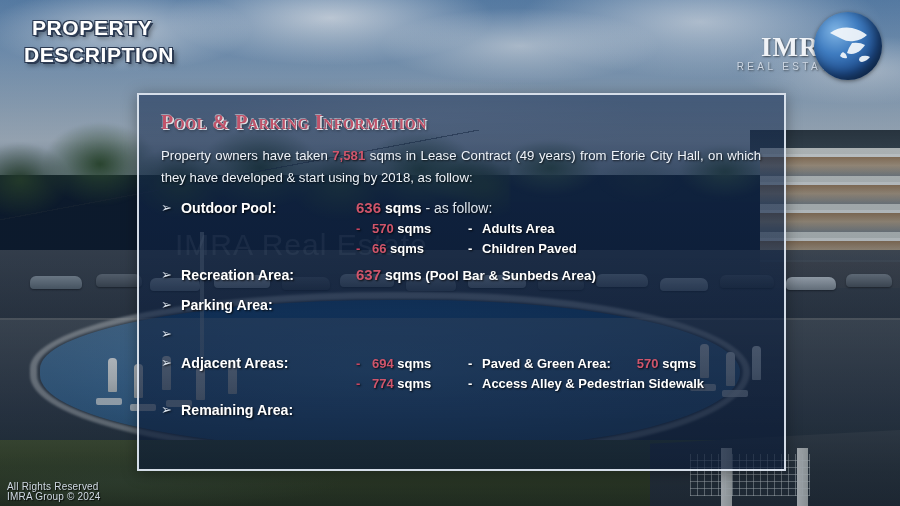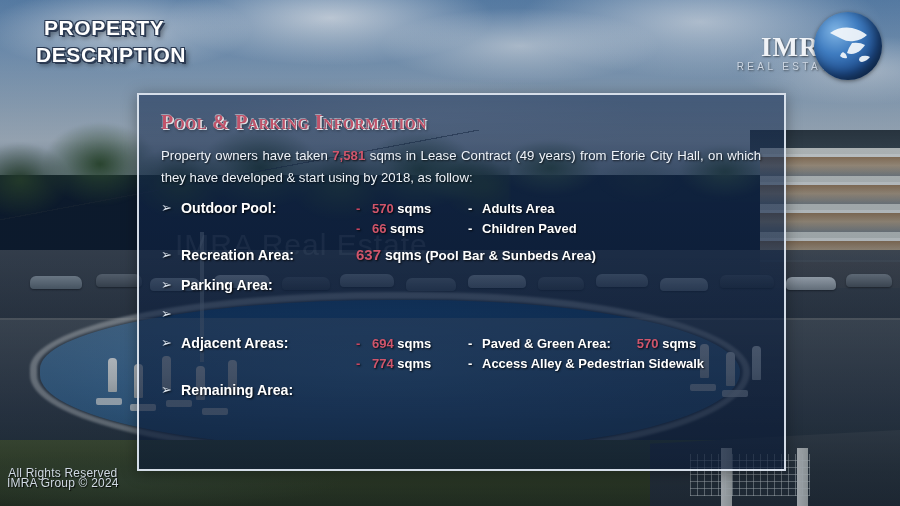--- a/index.html
+++ b/index.html
@@ -153,21 +153,21 @@
     background: rgba(190,196,198,.55);
   }
 
   .photo-dim {
     position: absolute; inset: 0;
     background: linear-gradient(180deg, rgba(10,26,48,.10) 0%, rgba(10,26,48,.26) 38%, rgba(10,26,48,.34) 100%);
   }
 
   
   .header-title {
-    position: absolute; left: 44px; top: 14px;
+    position: absolute; left: 32px; top: 14px;
     z-index: 6;
     color: #ffffff;
     font-family: "Liberation Sans", sans-serif;
     font-weight: bold;
     font-size: 21px;
     letter-spacing: .6px;
     line-height: 27px;
     text-shadow:
       2px 2px 0 #2b3a52, -1px -1px 0 #2b3a52,
       1px -1px 0 #2b3a52, -1px 1px 0 #2b3a52,
@@ -325,28 +325,27 @@
     font-family: "Liberation Sans", sans-serif;
     font-size: 30px;
     color: rgba(255,255,255,.13);
     letter-spacing: 1px;
     white-space: nowrap;
     pointer-events: none;
   }
 
   
   .footer {
-    position: absolute; left: 7px; bottom: 18px;
+    position: absolute; left: 7px; bottom: 5px;
     z-index: 6;
-    font-size: 12px;
+    font-size: 10px;
     line-height: 9.5px;
     color: #cfd8e2;
     letter-spacing: .2px;
     text-shadow: 1px 1px 1px rgba(0,0,0,.8);
-    text-align: center;
   }
 </style>
 </head>
 <body>
 
 <div id="slide">
 
   <div class="photo">
     <div class="sky"></div>
     <div class="treeline-far"></div>
@@ -438,20 +437,21 @@
     <div class="intro">
       <span>Property owners have taken </span><span class="num">7,581</span><span> sqms in Lease Contract (49 years) from Eforie City Hall, on which they have developed &amp; start using by 2018, as follow:</span>
     </div>
 
     <div class="rows">
 
       <div class="row tight">
         <span class="bullet">➢</span>
         <span class="label">Outdoor Pool:</span>
         <span class="value">
+          <span class="vmain"><span class="num">636</span><span class="unit"> sqms</span><span class="tail"> - as follow:</span></span>
           <span class="subline">
             <span class="dash">-</span>
             <span class="sq"><span>570</span><span class="u"> sqms</span></span>
             <span class="sep">-</span>
             <span class="desc">Adults Area</span>
           </span>
           <span class="subline">
             <span class="dash">-</span>
             <span class="sq"><span>66</span><span class="u"> sqms</span></span>
             <span class="sep">-</span>

